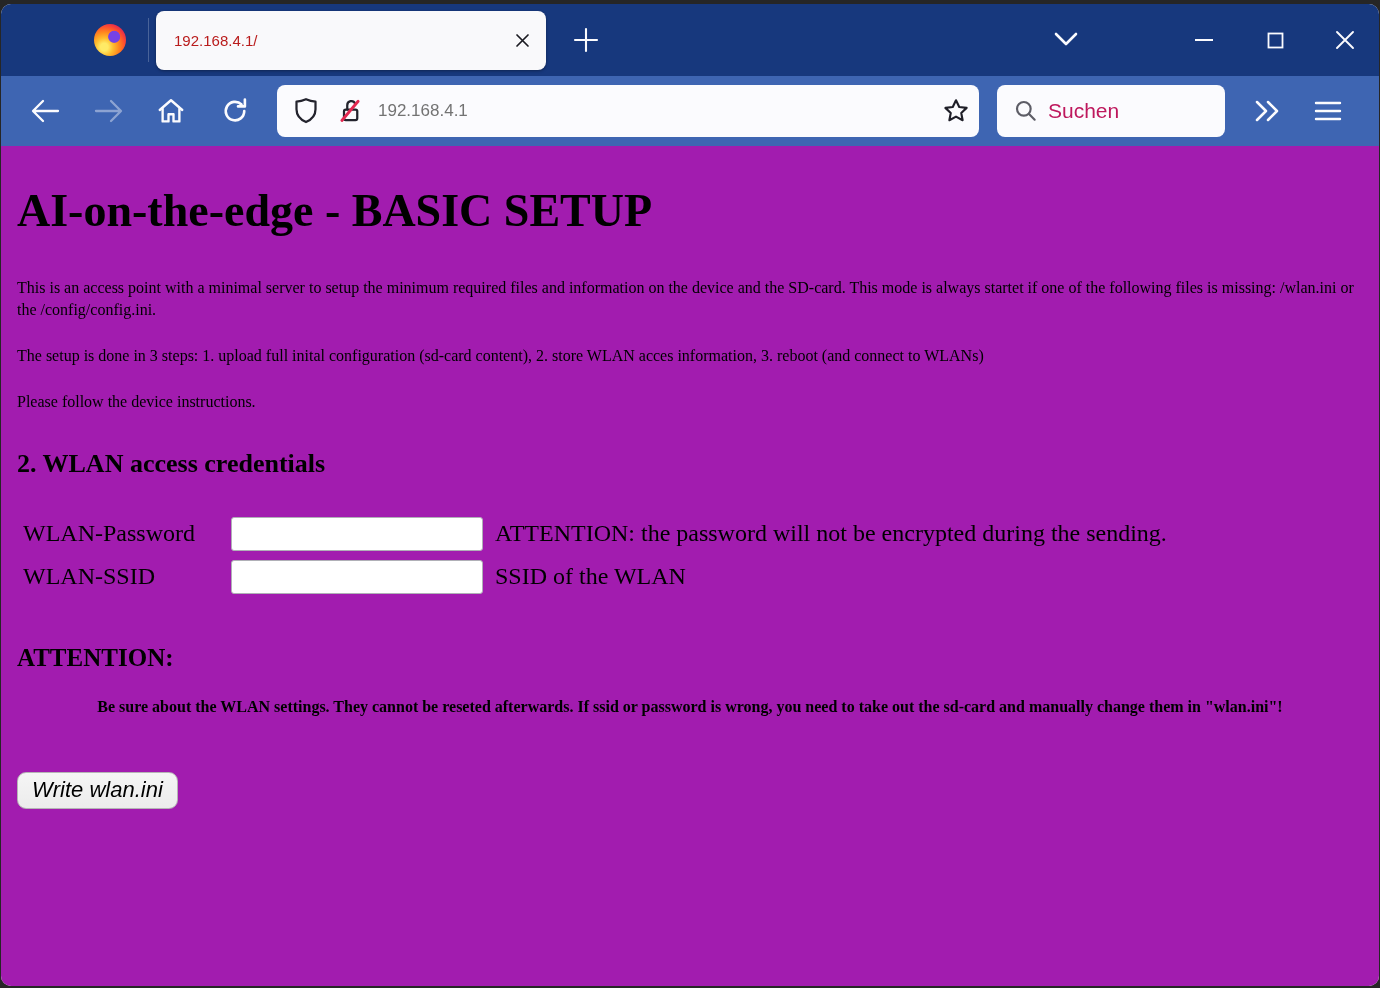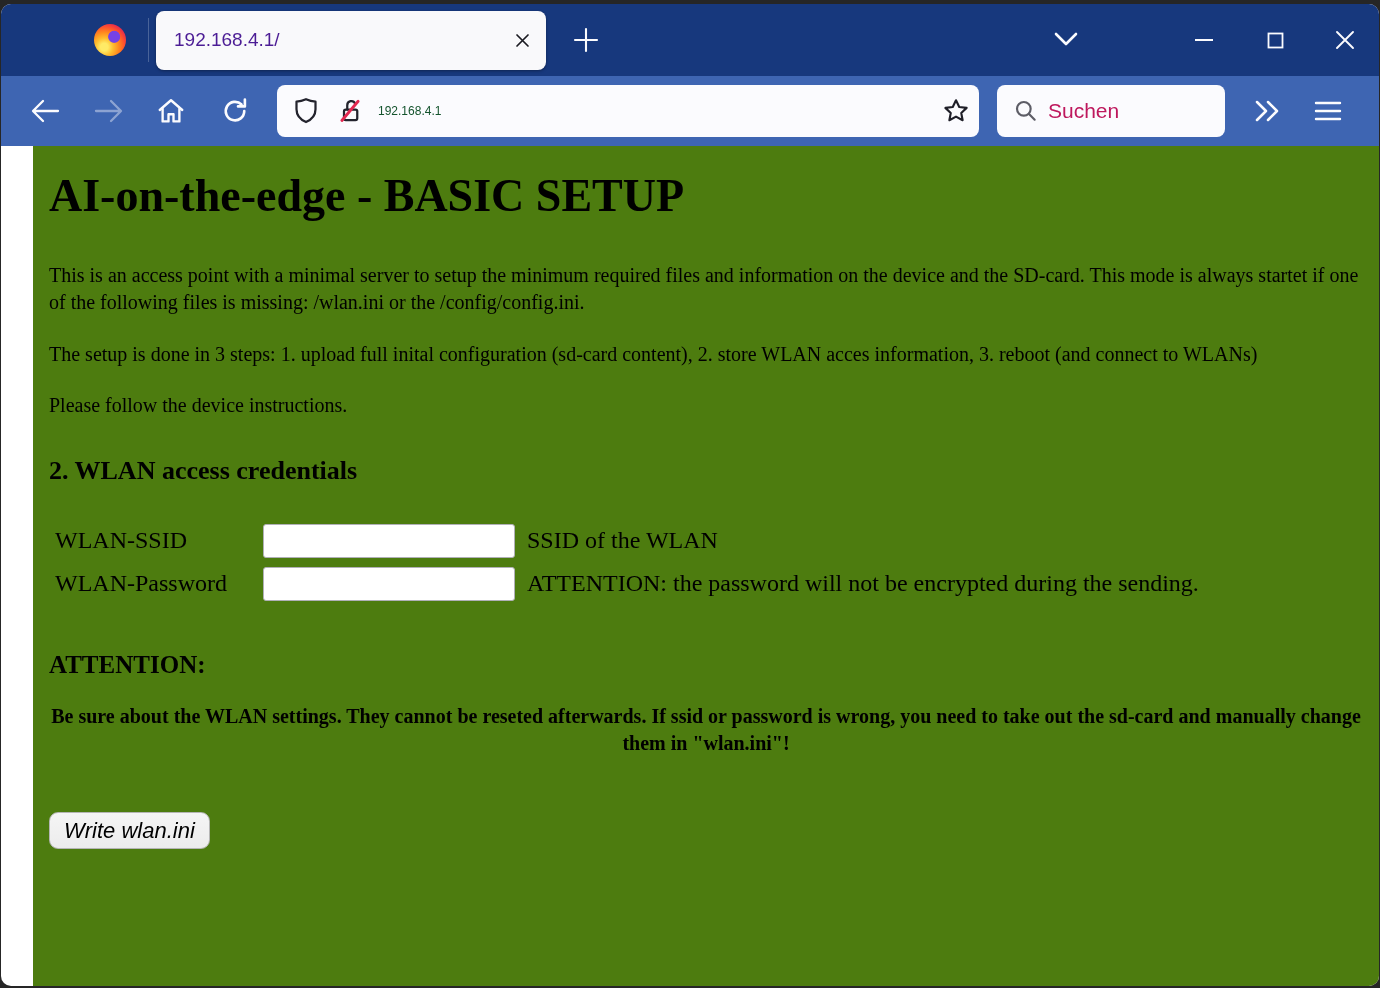--- a/index.html
+++ b/index.html
@@ -13,52 +13,52 @@
   .titlebar { height:72px; background:#17387d; display:flex; align-items:center; }
   .ff-logo { width:32px; height:32px; border-radius:50%; margin-left:93px; flex:none;
     background:
       radial-gradient(circle at 63% 40%, #7542e5 0 20%, rgba(0,0,0,0) 23%),
       radial-gradient(circle at 32% 72%, #ffea66 0 12%, #ffbd2e 28%, #ff8a1e 46%, #ff4f2e 64%, #e22850 80%, #a5137b 97%);
   }
   .tab-sep { width:1px; height:44px; background:rgba(255,255,255,0.22); margin-left:22px; flex:none; }
   .tab { width:390px; height:59px; background:#f9f9fb; border-radius:8px; margin-left:7px;
          display:flex; align-items:center; padding:0 10px 0 18px; flex:none;
          box-shadow:0 1px 3px rgba(0,0,0,0.35); }
-  .tab-title { font-size:19px; color:#4c1d95; flex:1; white-space:nowrap; overflow:hidden; }
+  .tab-title { font-size:15px; color:#b91c1c; flex:1; white-space:nowrap; overflow:hidden; }
   .icon-btn { display:flex; align-items:center; justify-content:center; flex:none; cursor:default; }
   .tb-btn { width:44px; height:44px; }
   .tab-close { width:28px; height:28px; border-radius:4px; }
   .newtab { margin-left:18px; }
   .spacer { flex:1; }
   .tablist { margin-right:94px; }
   .win-min { margin-right:27px; }
   .win-max { margin-right:26px; }
   .win-close { margin-right:12px; }
 
   
   .navbar { height:70px; background:#3e65b2; display:flex; align-items:center; }
   .nav-btn { width:40px; height:40px; border-radius:4px; }
   .b-back { margin-left:24px; }
   .b-fwd  { margin-left:24px; }
   .b-home { margin-left:22px; }
   .b-rel  { margin-left:24px; }
   .urlbar { width:702px; height:52px; background:#fbfbfe; border-radius:8px; margin-left:22px;
             display:flex; align-items:center; padding-left:14px; flex:none; }
-  .urlbar .url-text { font-size:12px; color:#14532d; margin-left:14px; }
+  .urlbar .url-text { font-size:17px; color:#737373; margin-left:14px; }
   .searchbar { width:228px; height:52px; background:#fbfbfe; border-radius:8px; margin-left:18px;
                display:flex; align-items:center; padding-left:16px; flex:none; }
   .search-ph { font-size:21px; color:#be185d; margin-left:9px; }
   .b-ovf { margin-left:22px; }
   .b-menu { margin-left:21px; }
 
   
-  .content { background:#4d7c0f; height:calc(100% - 142px); padding:0 16px; overflow:hidden;
-             font-family:"Liberation Serif", serif; color:#000;margin-left:32px; }
+  .content { background:#a21caf; height:calc(100% - 142px); padding:15px 16px; overflow:hidden;
+             font-family:"Liberation Serif", serif; color:#000; }
   .content h1 { font-size:46px; font-weight:bold; margin:24px 0 40px; line-height:1.12; }
-  .content p  { font-size:20px; line-height:1.38; margin:24px 0; }
+  .content p  { font-size:16px; line-height:1.38; margin:24px 0; }
   .content h2 { font-size:26px; font-weight:bold; margin:36px 0 0; }
   .fields { margin:38px 0 0 6px; }
   .field-row { display:flex; align-items:center; margin-bottom:9px; }
   .field-label { width:208px; font-size:24px; flex:none; }
   .field-input { width:252px; height:34px; border:1px solid #b0b0b7; border-radius:3px;
                  font-size:20px; padding:0 8px; background:#fff; flex:none;
                  font-family:"Liberation Sans", sans-serif; }
   .field-desc { margin-left:12px; font-size:24px; }
   .attention-title { font-size:25px; font-weight:bold; margin-top:50px; }
   .warning { font-size:24px; font-weight:bold; line-height:1.38; margin:46px 0 0; max-width:1348px;text-align:center; }
@@ -182,29 +182,29 @@
     <h1>AI-on-the-edge - BASIC SETUP</h1>
 
     <p>This is an access point with a minimal server to setup the minimum required files and information on the device and the SD-card. This mode is always startet if one of the following files is missing: /wlan.ini or the /config/config.ini.</p>
     <p>The setup is done in 3 steps: 1. upload full inital configuration (sd-card content), 2. store WLAN acces information, 3. reboot (and connect to WLANs)</p>
     <p>Please follow the device instructions.</p>
 
     <h2>2. WLAN access credentials</h2>
 
     <div class="fields">
       <div class="field-row">
+        <span class="field-label">WLAN-Password</span>
+        <input class="field-input" type="text" value="" style="">
+        <span class="field-desc">ATTENTION: the password will not be encrypted during the sending.</span>
+      </div>
+      <div class="field-row">
         <span class="field-label">WLAN-SSID</span>
         <input class="field-input" type="text" value="" style="">
         <span class="field-desc">SSID of the WLAN</span>
       </div>
-      <div class="field-row">
-        <span class="field-label">WLAN-Password</span>
-        <input class="field-input" type="text" value="" style="">
-        <span class="field-desc">ATTENTION: the password will not be encrypted during the sending.</span>
-      </div>
     </div>
 
     <div class="attention-title">ATTENTION:</div>
 
     <p class="warning">Be sure about the WLAN settings. They cannot be reseted afterwards. If ssid or password is wrong, you need to take out the sd-card and manually change them in "wlan.ini"!</p>
 
     <button class="submit-btn">Write wlan.ini</button>
   </div>
 
 </div>

